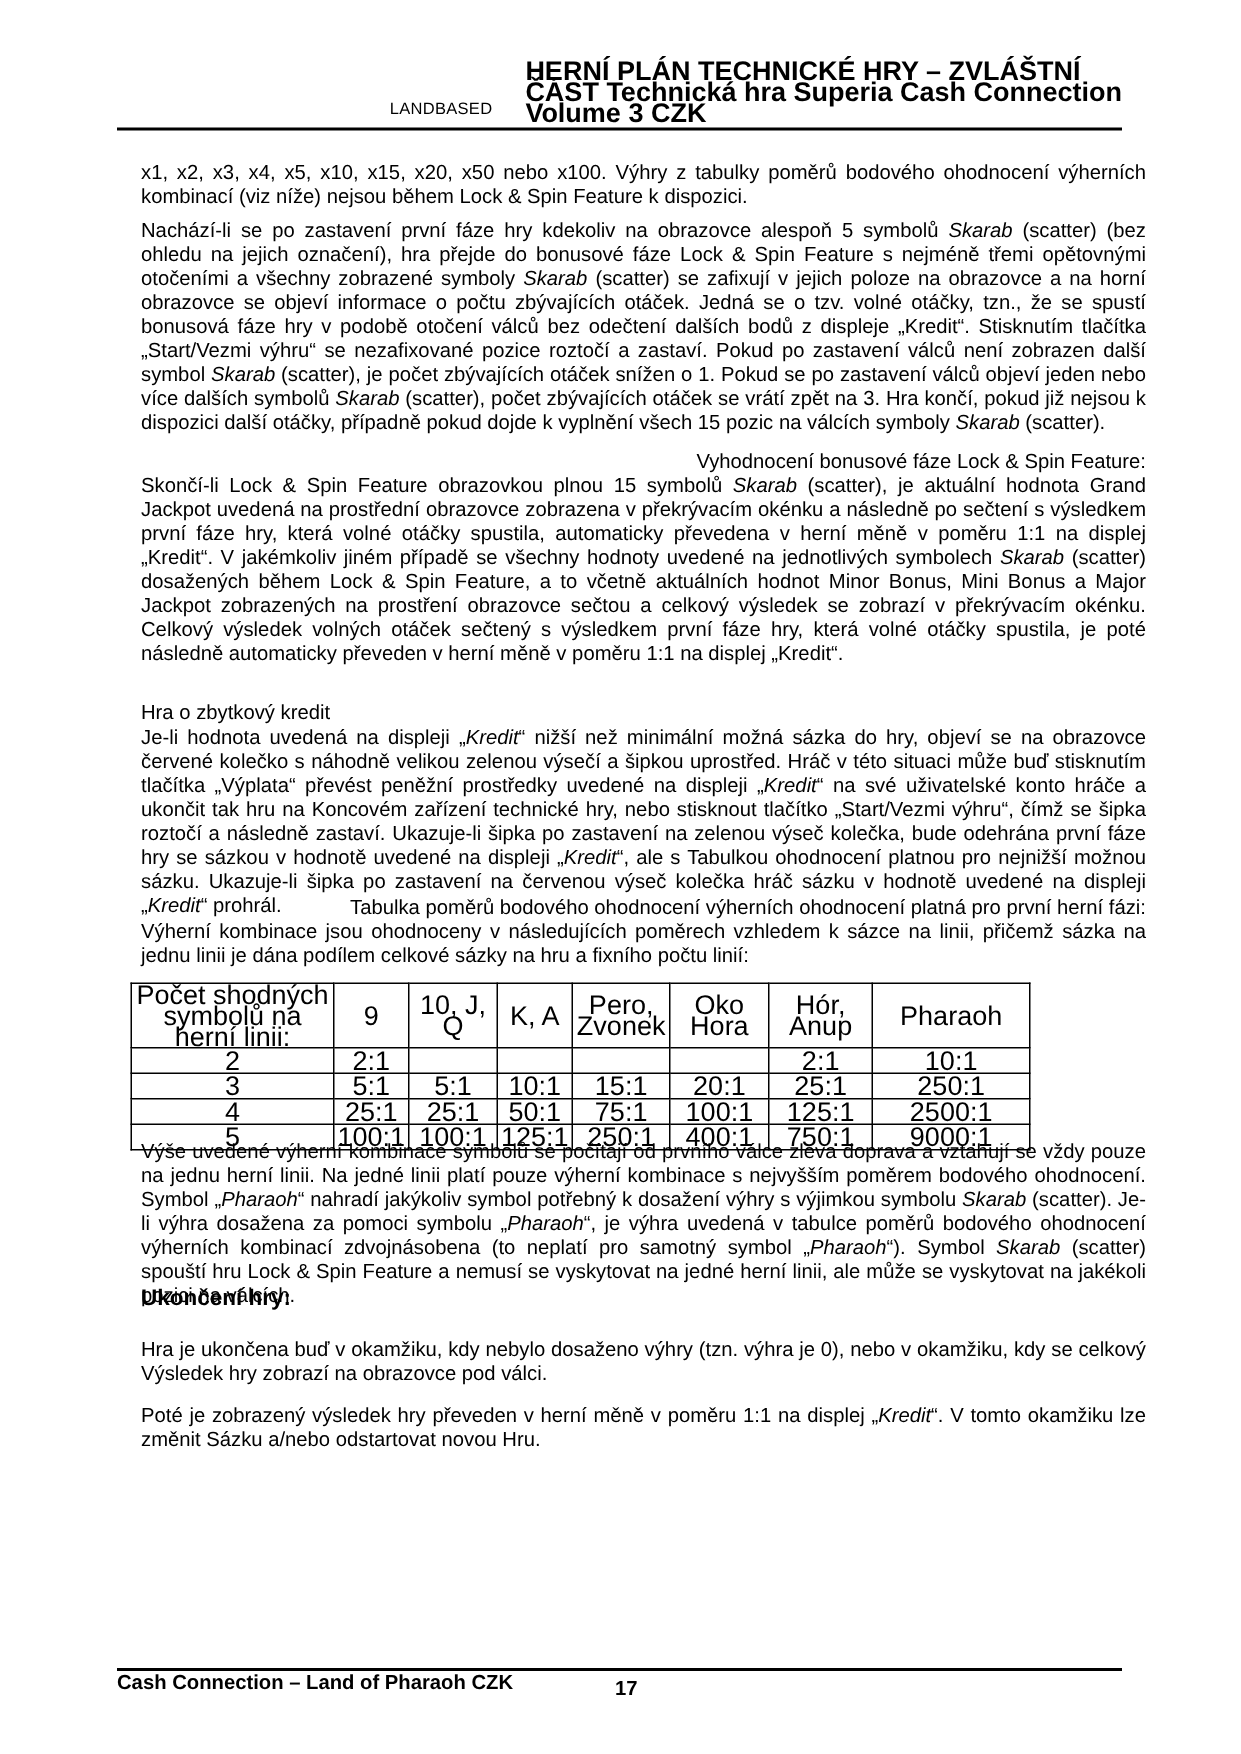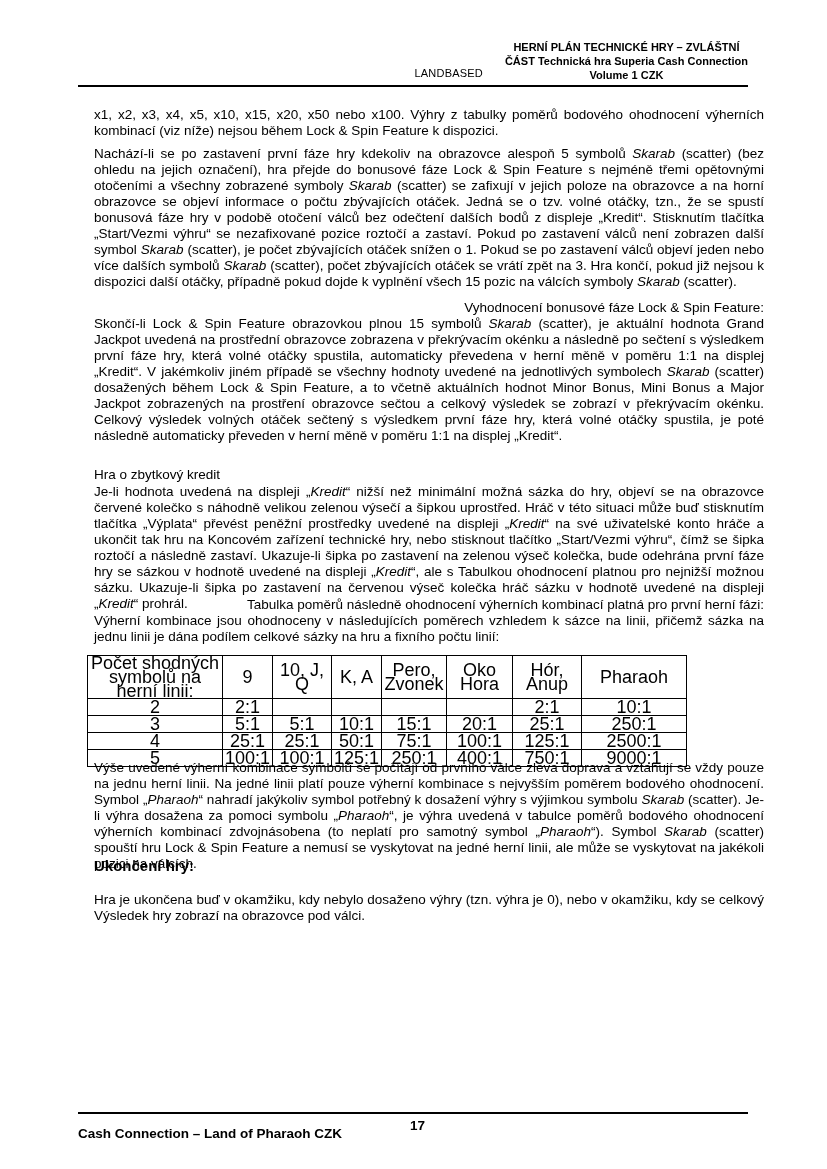--- a/index.html
+++ b/index.html
@@ -19,21 +19,21 @@
     border-bottom:2.5px solid #000;
     padding-bottom:3px;
     display:flex;justify-content:flex-end;align-items:flex-end;
   }
   .landbased{
     font-weight:normal;font-size:11px;line-height:13px;
     margin-right:22px;margin-bottom:2px;
     letter-spacing:.2px;
   }
   .header-title{
-    text-align:center;font-weight:bold;font-size:11px;line-height:14px;
+    text-align:left;font-weight:bold;font-size:18px;line-height:14px;
     white-space:nowrap;
   }
   
   .blk{
     position:absolute;left:78px;width:670px;
     text-align:justify;
     margin-left:16px;
   }
   .line{text-align:right;}
   .h-small{font-weight:normal;text-align:left;}
@@ -46,55 +46,55 @@
     text-align:center;vertical-align:middle;
     font-weight:normal;font-size:18px;
     padding:0 2px;overflow:hidden;
   }
   table.paytable th{height:28px;line-height:14px;white-space:pre-line;}
   table.paytable td{height:16px;line-height:15px;}
   
   .footer{
     position:absolute;left:78px;top:1112px;width:670px;
     border-top:2px solid #000;
-    padding-top:12px;
+    padding-top:0;
   }
   .footer-title{font-weight:bold;font-size:13.5px;}
   .footer-page{position:absolute;left:332px;top:4px;font-weight:bold;font-size:13.5px;text-align:center;}
 </style>
 </head>
 <body>
 
 <div class="page">
 
   <div class="header">
     <div class="landbased">LANDBASED</div>
     <div class="header-title">
       <div>HERNÍ PLÁN TECHNICKÉ HRY – ZVLÁŠTNÍ</div>
       <div>ČÁST Technická hra Superia Cash Connection</div>
-      <div>Volume 1 CZK</div>
+      <div>Volume 3 CZK</div>
     </div>
   </div>
 
   <div class="blk" style="top:107px">x1, x2, x3, x4, x5, x10, x15, x20, x50 nebo x100. Výhry z tabulky poměrů bodového ohodnocení výherních kombinací (viz níže) nejsou během Lock &amp; Spin Feature k dispozici.</div>
 
   <div class="blk" style="top:146px">Nachází-li se po zastavení první fáze hry kdekoliv na obrazovce alespoň 5 symbolů <i>Skarab</i> (scatter) (bez ohledu na jejich označení), hra přejde do bonusové fáze Lock &amp; Spin Feature s nejméně třemi opětovnými otočeními a všechny zobrazené symboly <i>Skarab</i> (scatter) se zafixují v jejich poloze na obrazovce a na horní obrazovce se objeví informace o počtu zbývajících otáček. Jedná se o tzv. volné otáčky, tzn., že se spustí bonusová fáze hry v podobě otočení válců bez odečtení dalších bodů z displeje „Kredit“. Stisknutím tlačítka „Start/Vezmi výhru“ se nezafixované pozice roztočí a zastaví. Pokud po zastavení válců není zobrazen další symbol <i>Skarab</i> (scatter), je počet zbývajících otáček snížen o 1. Pokud se po zastavení válců objeví jeden nebo více dalších symbolů <i>Skarab</i> (scatter), počet zbývajících otáček se vrátí zpět na 3. Hra končí, pokud již nejsou k dispozici další otáčky, případně pokud dojde k vyplnění všech 15 pozic na válcích symboly <i>Skarab</i> (scatter).</div>
 
   <div class="blk" style="top:300px">
     <div class="line">Vyhodnocení bonusové fáze Lock &amp; Spin Feature:</div>
     <div>Skončí-li Lock &amp; Spin Feature obrazovkou plnou 15 symbolů <i>Skarab</i> (scatter), je aktuální hodnota Grand Jackpot uvedená na prostřední obrazovce zobrazena v překrývacím okénku a následně po sečtení s výsledkem první fáze hry, která volné otáčky spustila, automaticky převedena v herní měně v poměru 1:1 na displej „Kredit“. V jakémkoliv jiném případě se všechny hodnoty uvedené na jednotlivých symbolech <i>Skarab</i> (scatter) dosažených během Lock &amp; Spin Feature, a to včetně aktuálních hodnot Minor Bonus, Mini Bonus a Major Jackpot zobrazených na prostření obrazovce sečtou a celkový výsledek se zobrazí v překrývacím okénku. Celkový výsledek volných otáček sečtený s výsledkem první fáze hry, která volné otáčky spustila, je poté následně automaticky převeden v herní měně v poměru 1:1 na displej „Kredit“.</div>
   </div>
 
 
   <div class="blk h-small" style="top:467px">Hra o zbytkový kredit</div>
 
   <div class="blk" style="top:484px">Je-li hodnota uvedená na displeji „<i>Kredit</i>“ nižší než minimální možná sázka do hry, objeví se na obrazovce červené kolečko s náhodně velikou zelenou výsečí a šipkou uprostřed. Hráč v této situaci může buď stisknutím tlačítka „Výplata“ převést peněžní prostředky uvedené na displeji „<i>Kredit</i>“ na své uživatelské konto hráče a ukončit tak hru na Koncovém zařízení technické hry, nebo stisknout tlačítko „Start/Vezmi výhru“, čímž se šipka roztočí a následně zastaví. Ukazuje-li šipka po zastavení na zelenou výseč kolečka, bude odehrána první fáze hry se sázkou v hodnotě uvedené na displeji „<i>Kredit</i>“, ale s Tabulkou ohodnocení platnou pro nejnižší možnou sázku. Ukazuje-li šipka po zastavení na červenou výseč kolečka hráč sázku v hodnotě uvedené na displeji „<i>Kredit</i>“ prohrál.</div>
 
   <div class="blk" style="top:597px">
-    <div class="line">Tabulka poměrů následně ohodnocení výherních kombinací platná pro první herní fázi:</div>
+    <div class="line">Tabulka poměrů bodového ohodnocení výherních ohodnocení platná pro první herní fázi:</div>
     <div>Výherní kombinace jsou ohodnoceny v následujících poměrech vzhledem k sázce na linii, přičemž sázka na jednu linii je dána podílem celkové sázky na hru a fixního počtu linií:</div>
   </div>
 
   <div class="paytable-wrap">
     <table class="paytable">
       <colgroup>
         <col style="width:135px">
           <col style="width:46px">
           <col style="width:59px">
           <col style="width:45px">
@@ -163,19 +163,20 @@
       </tbody>
     </table>
   </div>
 
   <div class="blk" style="top:760px">Výše uvedené výherní kombinace symbolů se počítají od prvního válce zleva doprava a vztahují se vždy pouze na jednu herní linii. Na jedné linii platí pouze výherní kombinace s nejvyšším poměrem bodového ohodnocení. Symbol „<i>Pharaoh</i>“ nahradí jakýkoliv symbol potřebný k dosažení výhry s výjimkou symbolu <i>Skarab</i> (scatter). Je-li výhra dosažena za pomoci symbolu „<i>Pharaoh</i>“, je výhra uvedená v tabulce poměrů bodového ohodnocení výherních kombinací zdvojnásobena (to neplatí pro samotný symbol „<i>Pharaoh</i>“). Symbol <i>Skarab</i> (scatter) spouští hru Lock &amp; Spin Feature a nemusí se vyskytovat na jedné herní linii, ale může se vyskytovat na jakékoli pozici na válcích.</div>
 
   <div class="blk h-big" style="top:857px">Ukončení hry:</div>
 
   <div class="blk" style="top:892px">Hra je ukončena buď v okamžiku, kdy nebylo dosaženo výhry (tzn. výhra je 0), nebo v okamžiku, kdy se celkový Výsledek hry zobrazí na obrazovce pod válci.</div>
 
+  <div class="blk" style="top:936px">Poté je zobrazený výsledek hry převeden v herní měně v poměru 1:1 na displej „<i>Kredit</i>“. V tomto okamžiku lze změnit Sázku a/nebo odstartovat novou Hru.</div>
 
   <div class="footer">
     <span class="footer-title">Cash Connection – Land of Pharaoh CZK</span>
     <span class="footer-page">17</span>
   </div>
 
 </div>
 
 </body></html>

